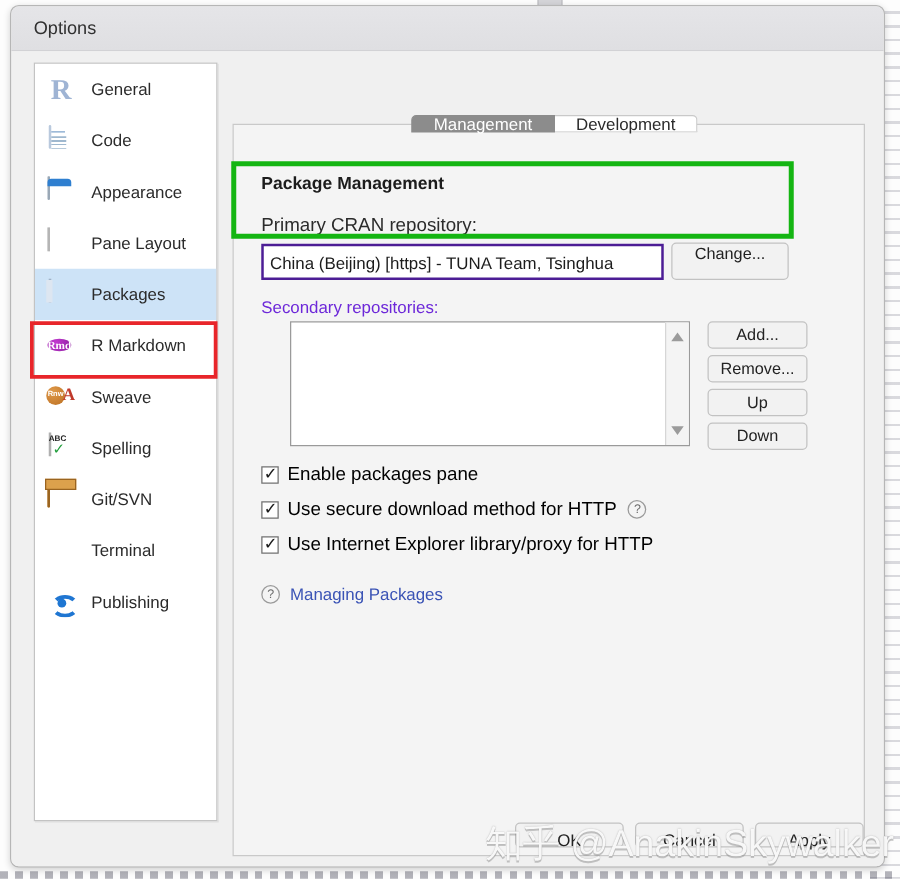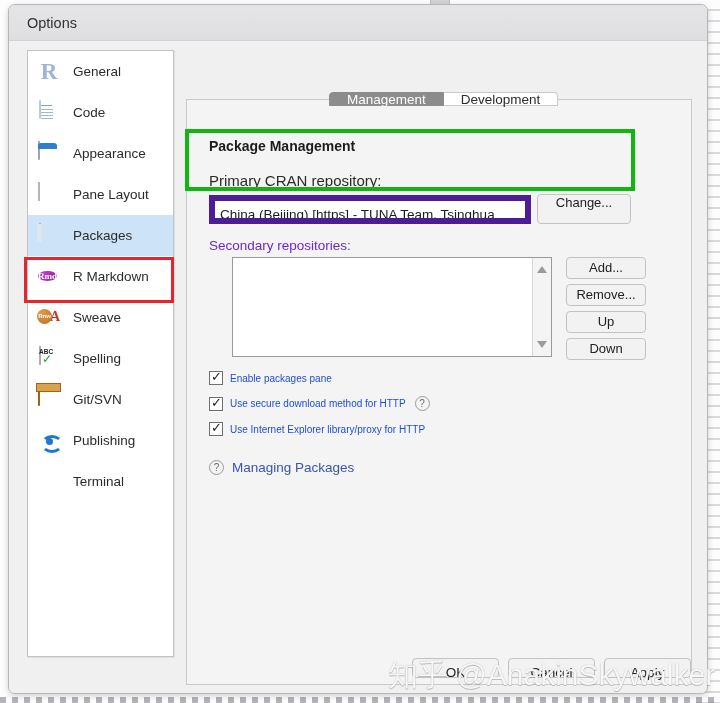--- a/index.html
+++ b/index.html
@@ -182,21 +182,21 @@
     left: 185px; top: 129px;
     width: 450px; height: 62px;
     border: 4px solid #14b512;
     pointer-events: none;
     z-index: 6;
   }
 
   .cran-row { display: flex; align-items: center; }
   .cran-input {
     width: 322px; height: 29px;
-    border: 6px solid #4c1d95;
+    border: 2px solid #4c1d95;
     background: #ffffff;
     font-size: 13.5px;
     color: #1c1c1c;
     padding: 0 5px;
     font-family: "Liberation Sans", sans-serif;
     white-space: nowrap; overflow: hidden;
     line-height: 27px;
   }
   .btn {
     background: #f2f2f2;
@@ -236,21 +236,21 @@
     border: 1px solid #6f6f6f;
     background: #fff;
     position: relative;
     flex: 0 0 14px;
   }
   .chk::after {
     content: "✓";
     position: absolute; left: 1px; top: -3px;
     font-size: 13px; color: #1c1c1c; line-height: 16px;
   }
-  .chk-label { margin-left: 7px; font-size: 10px; color: #1d4ed8; }
+  .chk-label { margin-left: 7px; font-size: 15px; color: #000000; }
   .help-icon {
     width: 15px; height: 15px; border-radius: 50%;
     border: 1px solid #9a9a9a; color: #6a6a6a;
     font-size: 10px; line-height: 13px; text-align: center;
     margin-left: 9px; flex: 0 0 15px;
   }
   .link-row { display: flex; align-items: center; margin-top: 24px; }
   .link {
     margin-left: 8px; font-size: 13.5px; color: #3a53b5; text-decoration: none;
   }
@@ -336,27 +336,27 @@
         <span class="ic"><span class="ic-spell"></span></span>
         <span class="label">Spelling</span>
       </div>
 
       <div class="side-item">
         <span class="ic"><span class="ic-git"></span></span>
         <span class="label">Git/SVN</span>
       </div>
 
       <div class="side-item">
+        <span class="ic"><span class="ic-term"></span></span>
+        <span class="label">Terminal</span>
+      </div>
+
+      <div class="side-item">
         <span class="ic ic-pub"></span>
         <span class="label">Publishing</span>
-      </div>
-
-      <div class="side-item">
-        <span class="ic"><span class="ic-term"></span></span>
-        <span class="label">Terminal</span>
       </div>
 
     </div>
 
     <div id="packages-highlight"></div>
 
     <div id="tabs">
       <div class="tab active">
         <span>Management</span>
       </div>

